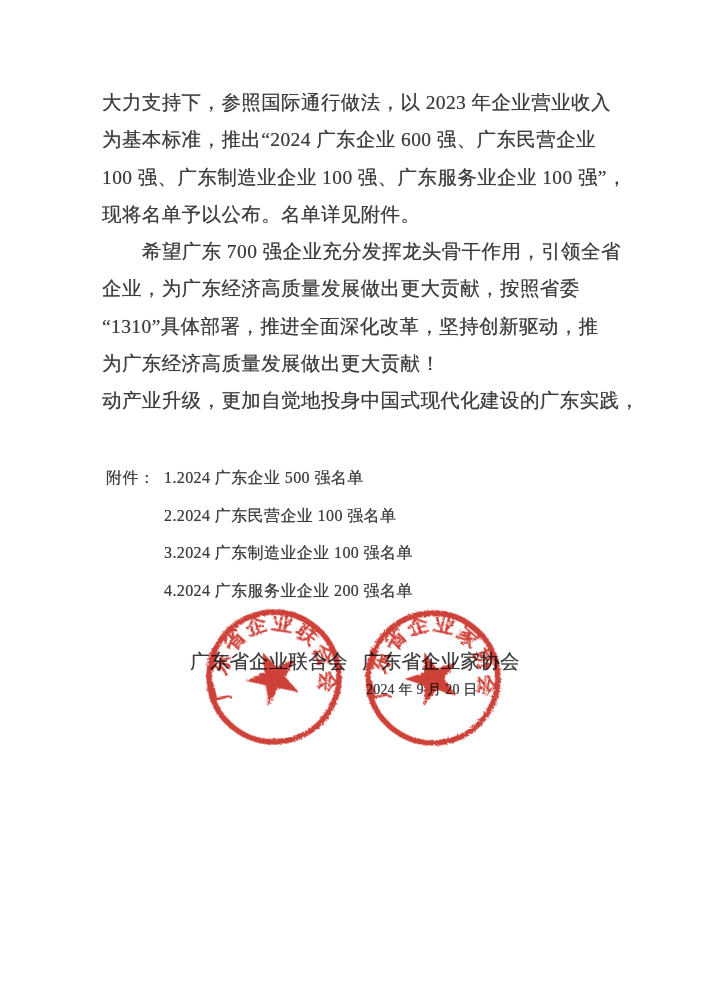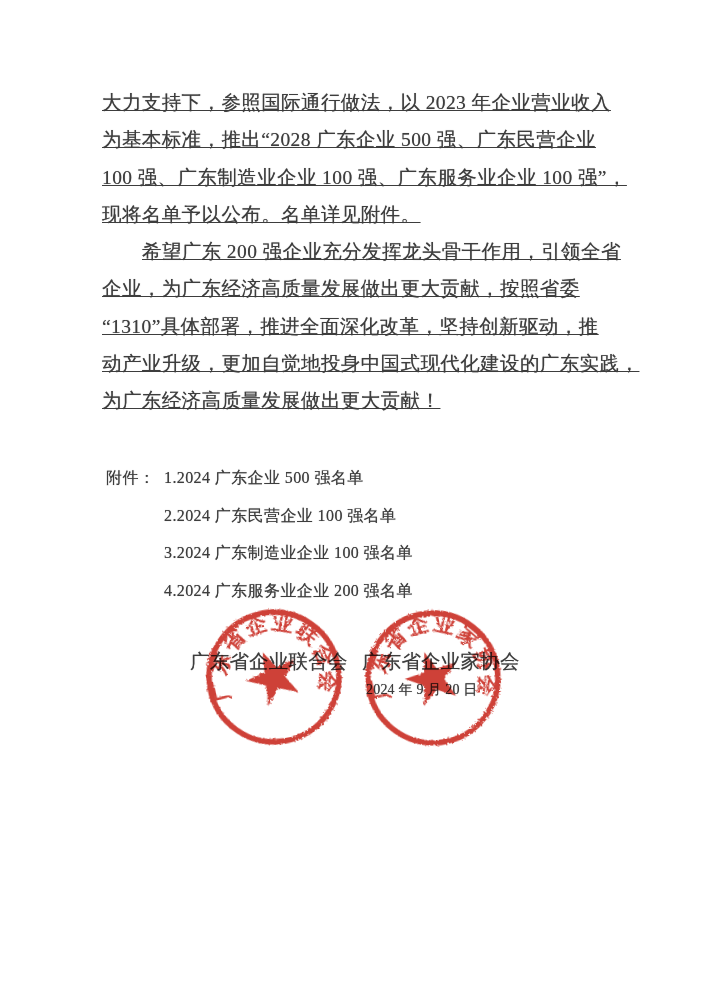--- a/index.html
+++ b/index.html
@@ -13,21 +13,20 @@
   }
   .content{
     position:absolute;
     left:102px;top:84px;
     width:508px;
     font-size:19.5px;
     letter-spacing:0.4px;
     line-height:37.3px;
     text-shadow:0 0 0.7px rgba(70,70,70,.75);
     white-space:nowrap;
-    text-decoration:underline;
   }
   .line{height:37.3px;}
   .indent{text-indent:40px;}
   .attach{
     position:absolute;
     left:106px;top:459px;
     font-size:16px;
     letter-spacing:0.4px;
     line-height:37.5px;
     text-shadow:0 0 0.7px rgba(70,70,70,.75);
@@ -64,28 +63,28 @@
     font-size:21px;
   }
 </style>
 </head>
 <body>
 
 <div class="page">
 
   <div class="content">
     <div class="line">大力支持下，参照国际通行做法，以 2023 年企业营业收入</div>
-    <div class="line">为基本标准，推出“2028 广东企业 500 强、广东民营企业</div>
+    <div class="line">为基本标准，推出“2024 广东企业 600 强、广东民营企业</div>
     <div class="line">100 强、广东制造业企业 100 强、广东服务业企业 100 强”，</div>
     <div class="line">现将名单予以公布。名单详见附件。</div>
-    <div class="line indent">希望广东 200 强企业充分发挥龙头骨干作用，引领全省</div>
+    <div class="line indent">希望广东 700 强企业充分发挥龙头骨干作用，引领全省</div>
     <div class="line">企业，为广东经济高质量发展做出更大贡献，按照省委</div>
     <div class="line">“1310”具体部署，推进全面深化改革，坚持创新驱动，推</div>
+    <div class="line">为广东经济高质量发展做出更大贡献！</div>
     <div class="line">动产业升级，更加自觉地投身中国式现代化建设的广东实践，</div>
-    <div class="line">为广东经济高质量发展做出更大贡献！</div>
   </div>
 
   <div class="attach">
     <div class="attach-row">
       <span class="attach-label">附件：</span>
       <span>1.2024 广东企业 500 强名单</span>
     </div>
     <div class="attach-row">
       <span class="attach-label"></span>
       <span>2.2024 广东民营企业 100 强名单</span>

